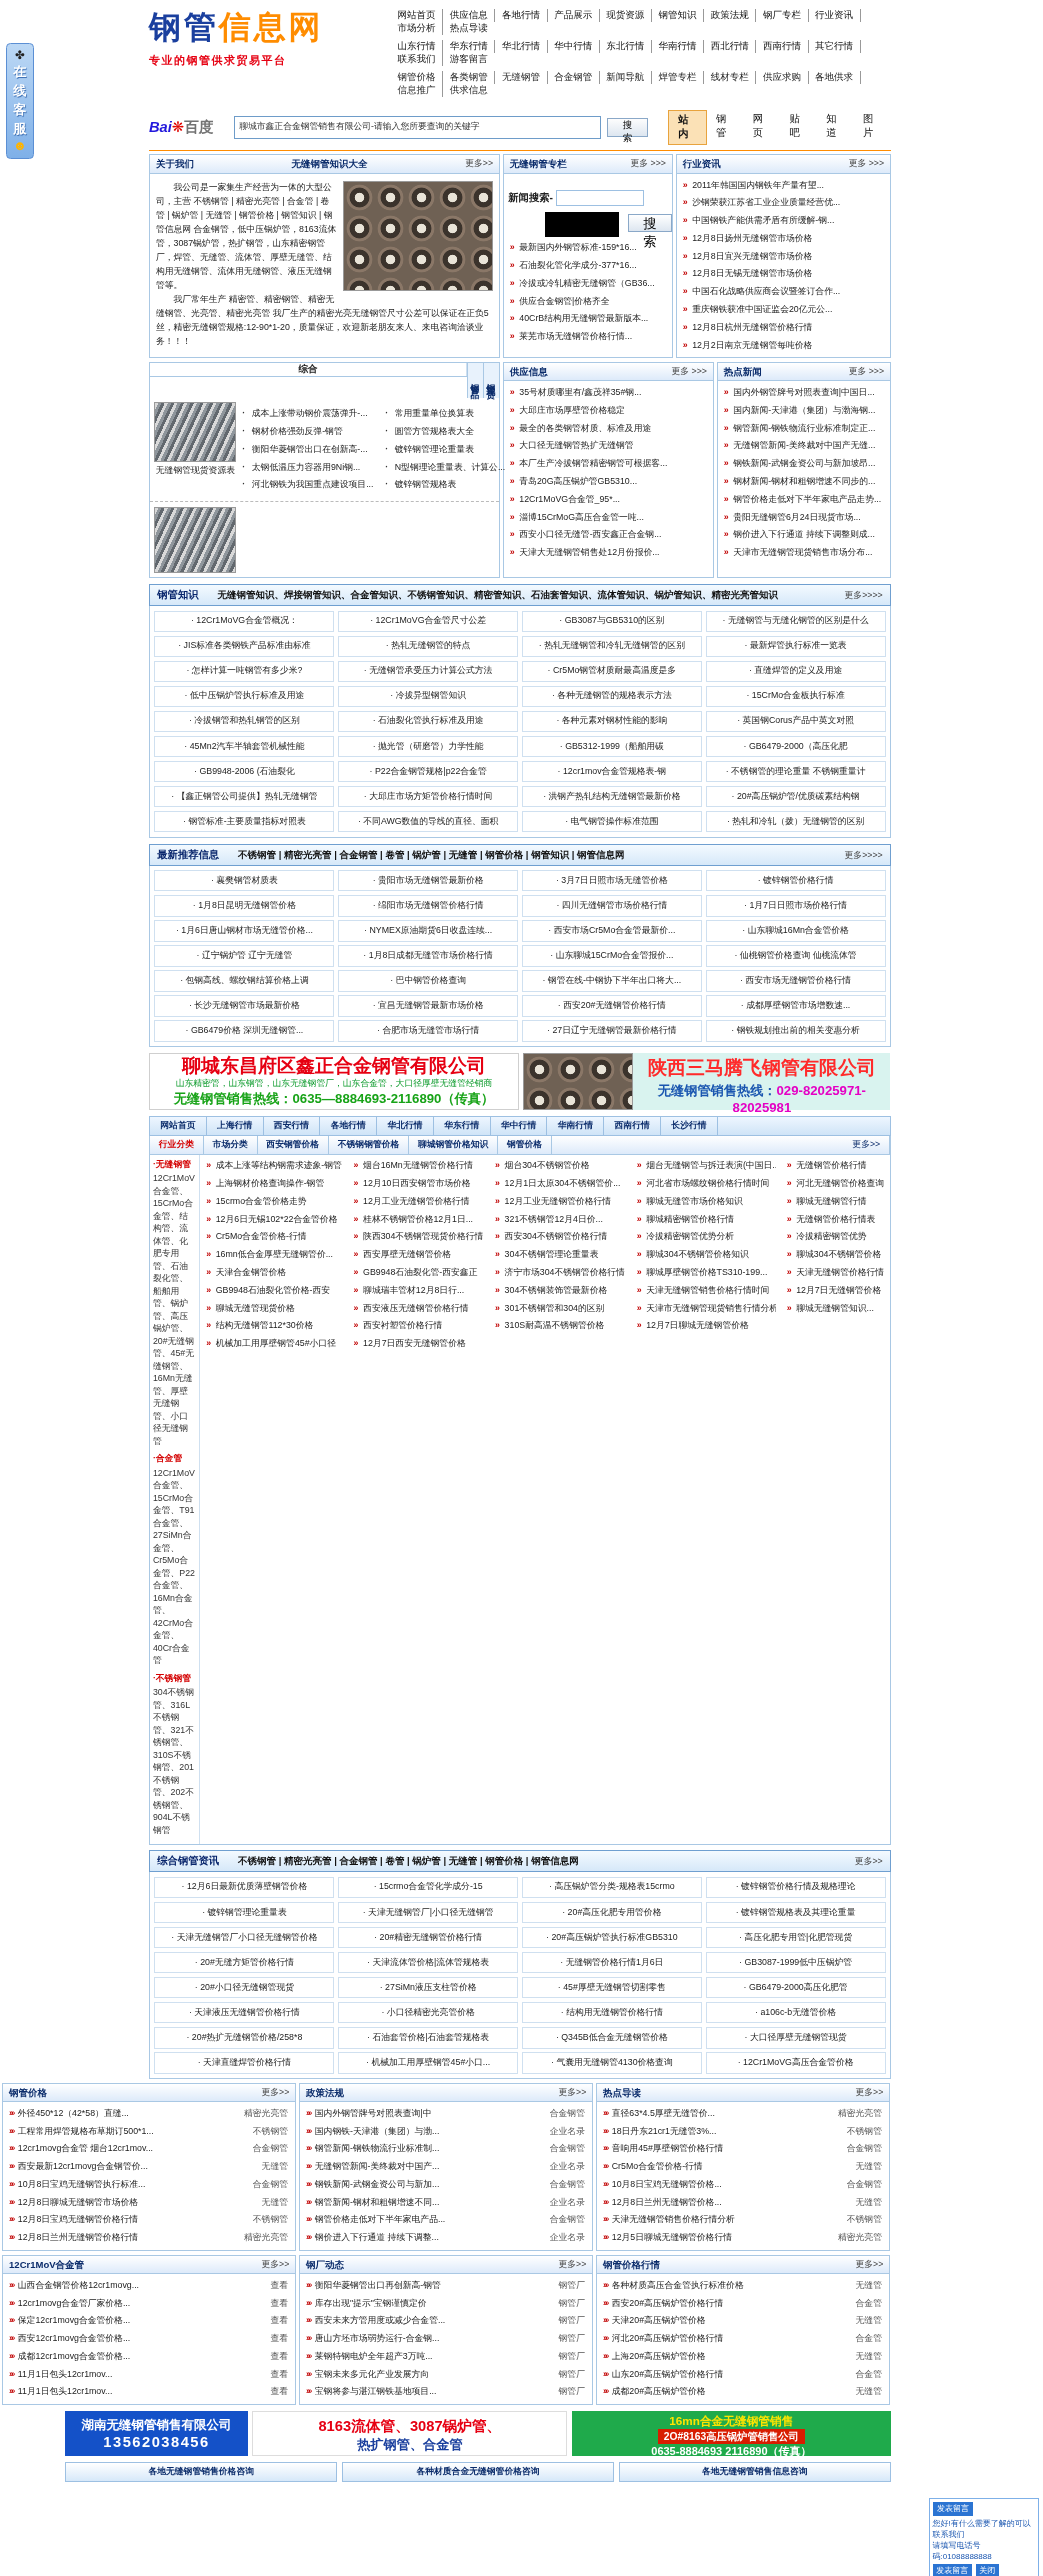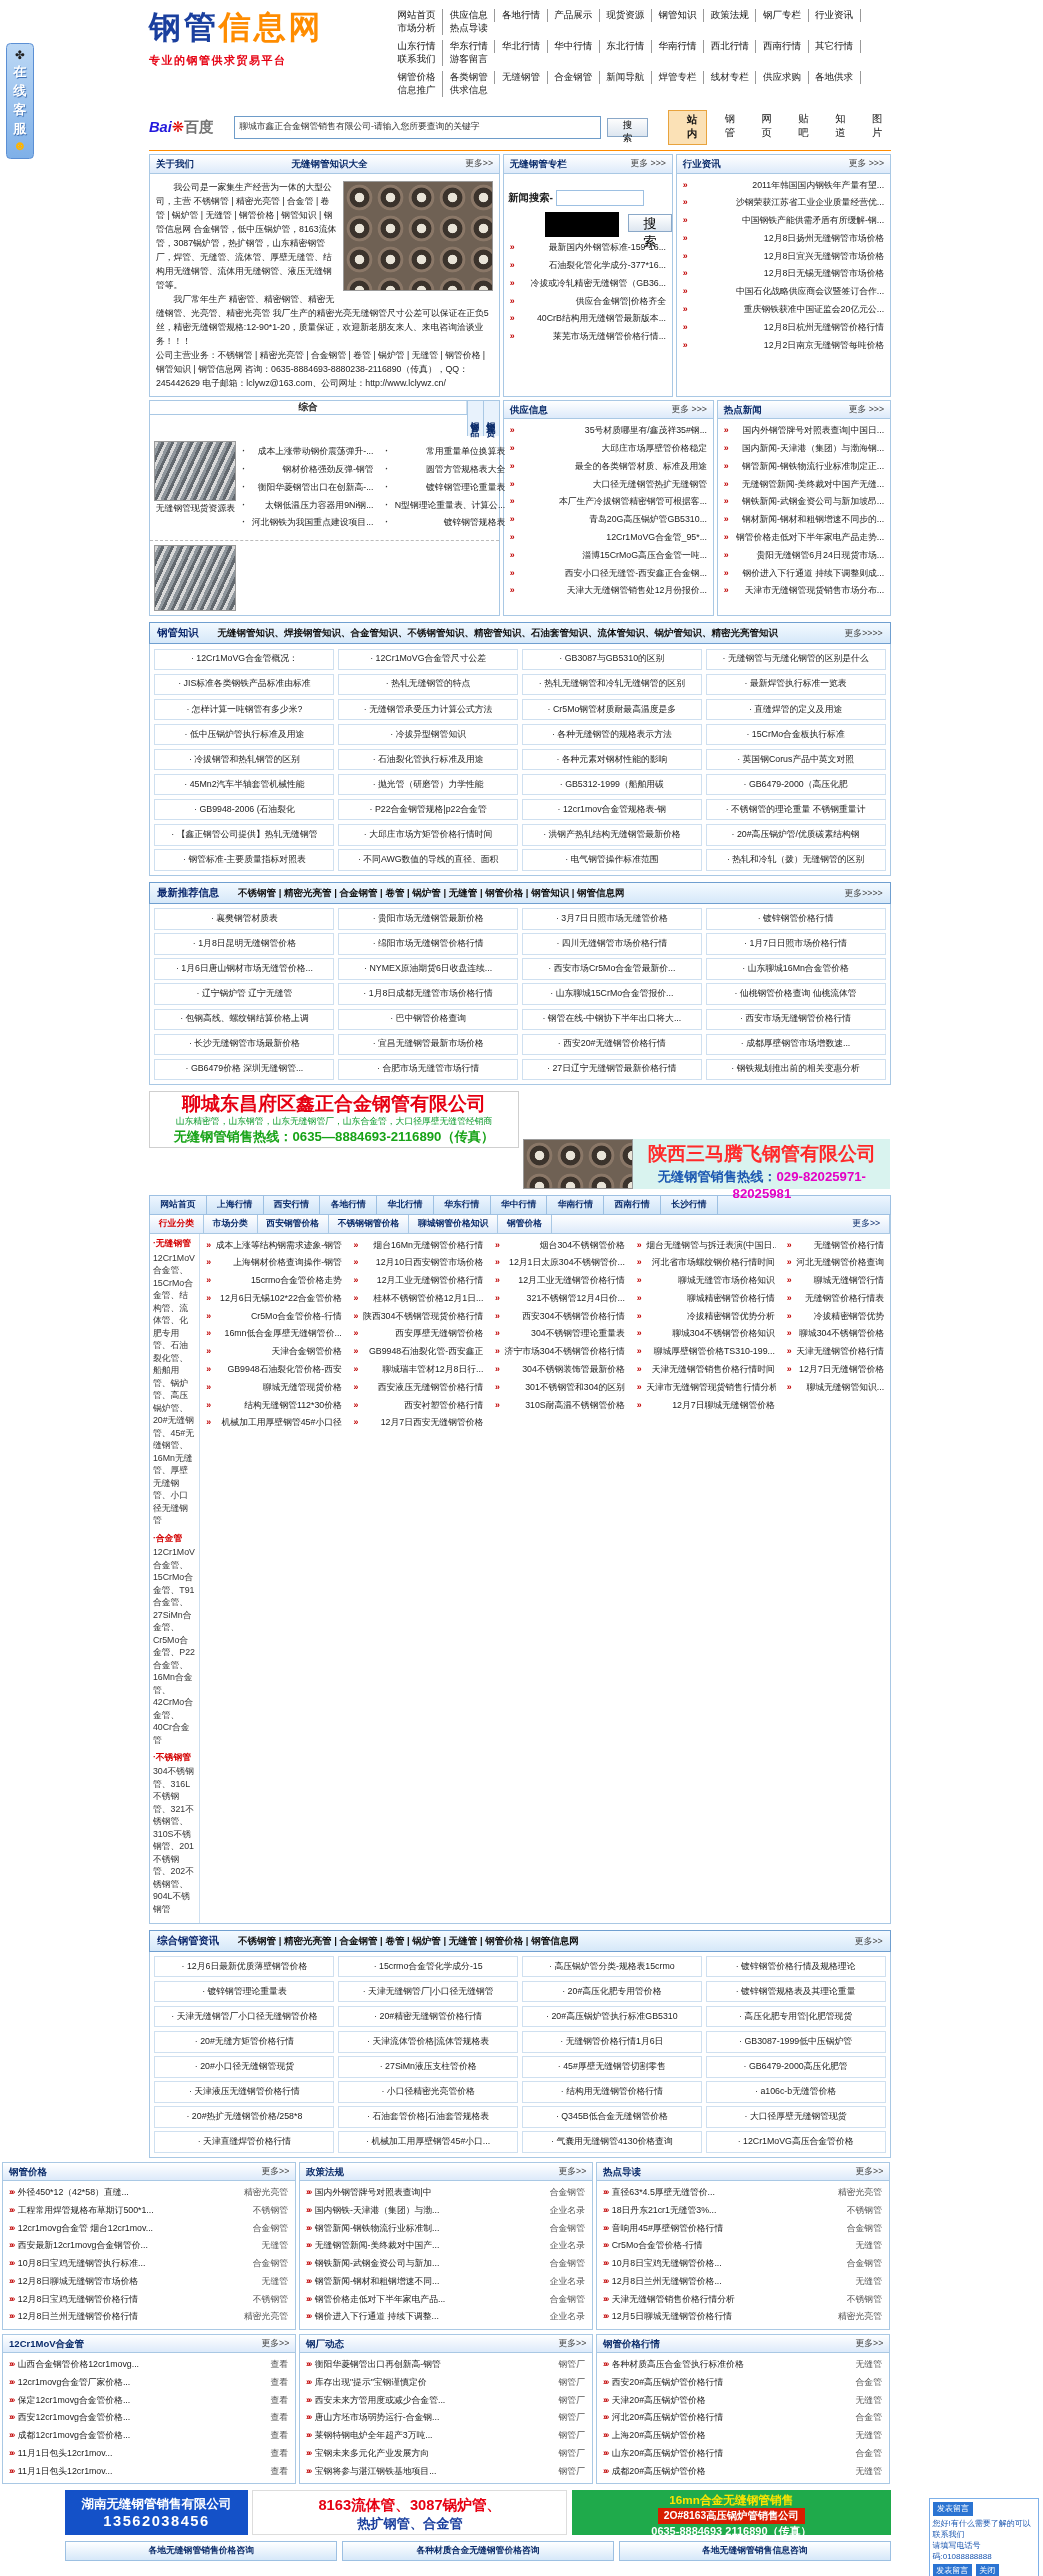--- a/index.html
+++ b/index.html
@@ -1,18 +1,18 @@
 <!DOCTYPE html>
 <html style="font-size:11.7px"><head>
 <meta charset="utf-8">
 <style>
   * { box-sizing:border-box; margin:0; padding:0; }
   body { width:1044px; background:#fff; font-family:"Liberation Sans","DejaVu Sans",sans-serif; font-size:8.8px; color:#222; }
   a, li { cursor:pointer; }
-  ul { list-style:none;text-align:right; }
+  ul { list-style:none; }
   .w-main { width:742px; margin-left:149px; }
   .w-wide { width:888px; margin-left:2.2px; }
   .w-mid  { width:826px; margin-left:65px; }
 
   
   .hdr { display:flex; padding-top:6px; }
   .logo { width:242px; }
   .lg1 { font-size:32px; font-weight:bold; color:#1a3f9e; letter-spacing:2.9px; }
   .lg2 { font-size:32px; font-weight:bold; color:#ff8c00; letter-spacing:2.9px; }
   .slogan { color:#e60012; font-weight:bold; font-size:11px; margin-top:2.9px; letter-spacing:1.5px; }
@@ -77,21 +77,21 @@
     background-image:radial-gradient(circle, #e9e4d8 0 4.4px, #3b332c 5.1px 9.5px, #8a7767 10.3px 12.5px, rgba(0,0,0,0) 13.2px);
     background-size:31px 31px; border:0.7px solid #999; }
   .img-tubes { background:repeating-linear-gradient(115deg,#d9d9d9 0 2.9px,#8f969c 2.9px 5.9px,#62686e 5.9px 8.8px); border:0.7px solid #999; }
 
   
   .banner1 { display:flex; gap:4.4px; margin-top:5.9px; }
   .b1l { width:370px; height:57px; background:#fff; border:0.7px solid #cfcfcf; text-align:center; }
   .b1l .t { color:#e60012; font-size:19px; font-weight:bold; line-height:23.5px; }
   .b1l .s { color:#0a9a2a; font-size:8.8px; }
   .b1l .p { color:#17a317; font-size:13.2px; font-weight:bold; }
-  .b1r { width:367px; height:50px; background:#d9f3ef; display:flex;margin-top:48px; }
+  .b1r { width:367px; height:57px; background:#d9f3ef; display:flex; }
   .b1r .pipephoto { width:110px; height:100%; }
   .b1r .txt { flex:1; text-align:center; }
   .b1r .t { color:#ff2a2a; font-size:19px; font-weight:bold; line-height:29px; }
   .b1r .p { color:#1a56b0; font-size:13.2px; font-weight:bold; }
   .b1r .p i { color:#e400c4; font-style:normal; }
 
   .banner2 { display:flex; gap:4.4px; margin-top:5.9px; }
   .b2a { width:183px; height:45px; background:#1451c8; color:#fff; text-align:center; padding-top:5.9px; }
   .b2a .t { font-size:12.5px; font-weight:bold; }
   .b2a .p { font-size:14.7px; font-weight:bold; letter-spacing:1.5px; }
@@ -212,21 +212,20 @@
     <div class="box" style="width:351px">
       <div class="box-hd">
         <b>关于我们</b>
         <b>无缝钢管知识大全</b>
         <span class="more">更多&gt;&gt;</span>
       </div>
       <div style="padding:5.9px; line-height:14px;">
         <div class="img-pipes" style="float:right; width:150px; height:110px; margin:1.5px 0 4.4px 5.9px;"></div>
         <p style="text-indent:2em;">我公司是一家集生产经营为一体的大型公司，主营 不锈钢管 | 精密光亮管 | 合金管 | 卷管 | 锅炉管 | 无缝管 | 钢管价格 | 钢管知识 | 钢管信息网 合金钢管，低中压锅炉管，8163流体管，3087锅炉管，热扩钢管，山东精密钢管厂，焊管、无缝管、流体管、厚壁无缝管、结构用无缝钢管、流体用无缝钢管、液压无缝钢管等。</p>
         <p style="text-indent:2em;">我厂常年生产 精密管、精密钢管、精密无缝钢管、光亮管、精密光亮管 我厂生产的精密光亮无缝钢管尺寸公差可以保证在正负5丝，精密无缝钢管规格:12-90*1-20，质量保证，欢迎新老朋友来人、来电咨询洽谈业务！！！</p>
-        <p>公司主营业务：不锈钢管 | 精密光亮管 | 合金钢管 | 卷管 | 锅炉管 | 无缝管 | 钢管价格 | 钢管知识 | 钢管信息网 咨询：0635-8884693-8880238-2116890（传真），QQ：245442629 电子邮箱：lclywz@163.com、公司网址：http://www.lclywz.cn/</p>
       </div>
     </div>
 
     <div class="box" style="width:170px">
       <div class="box-hd">
         <b>无缝钢管专栏</b>
         <span class="more">更多 &gt;&gt;&gt;</span>
       </div>
       <div class="newssearch">
         <b>新闻搜索-</b>

